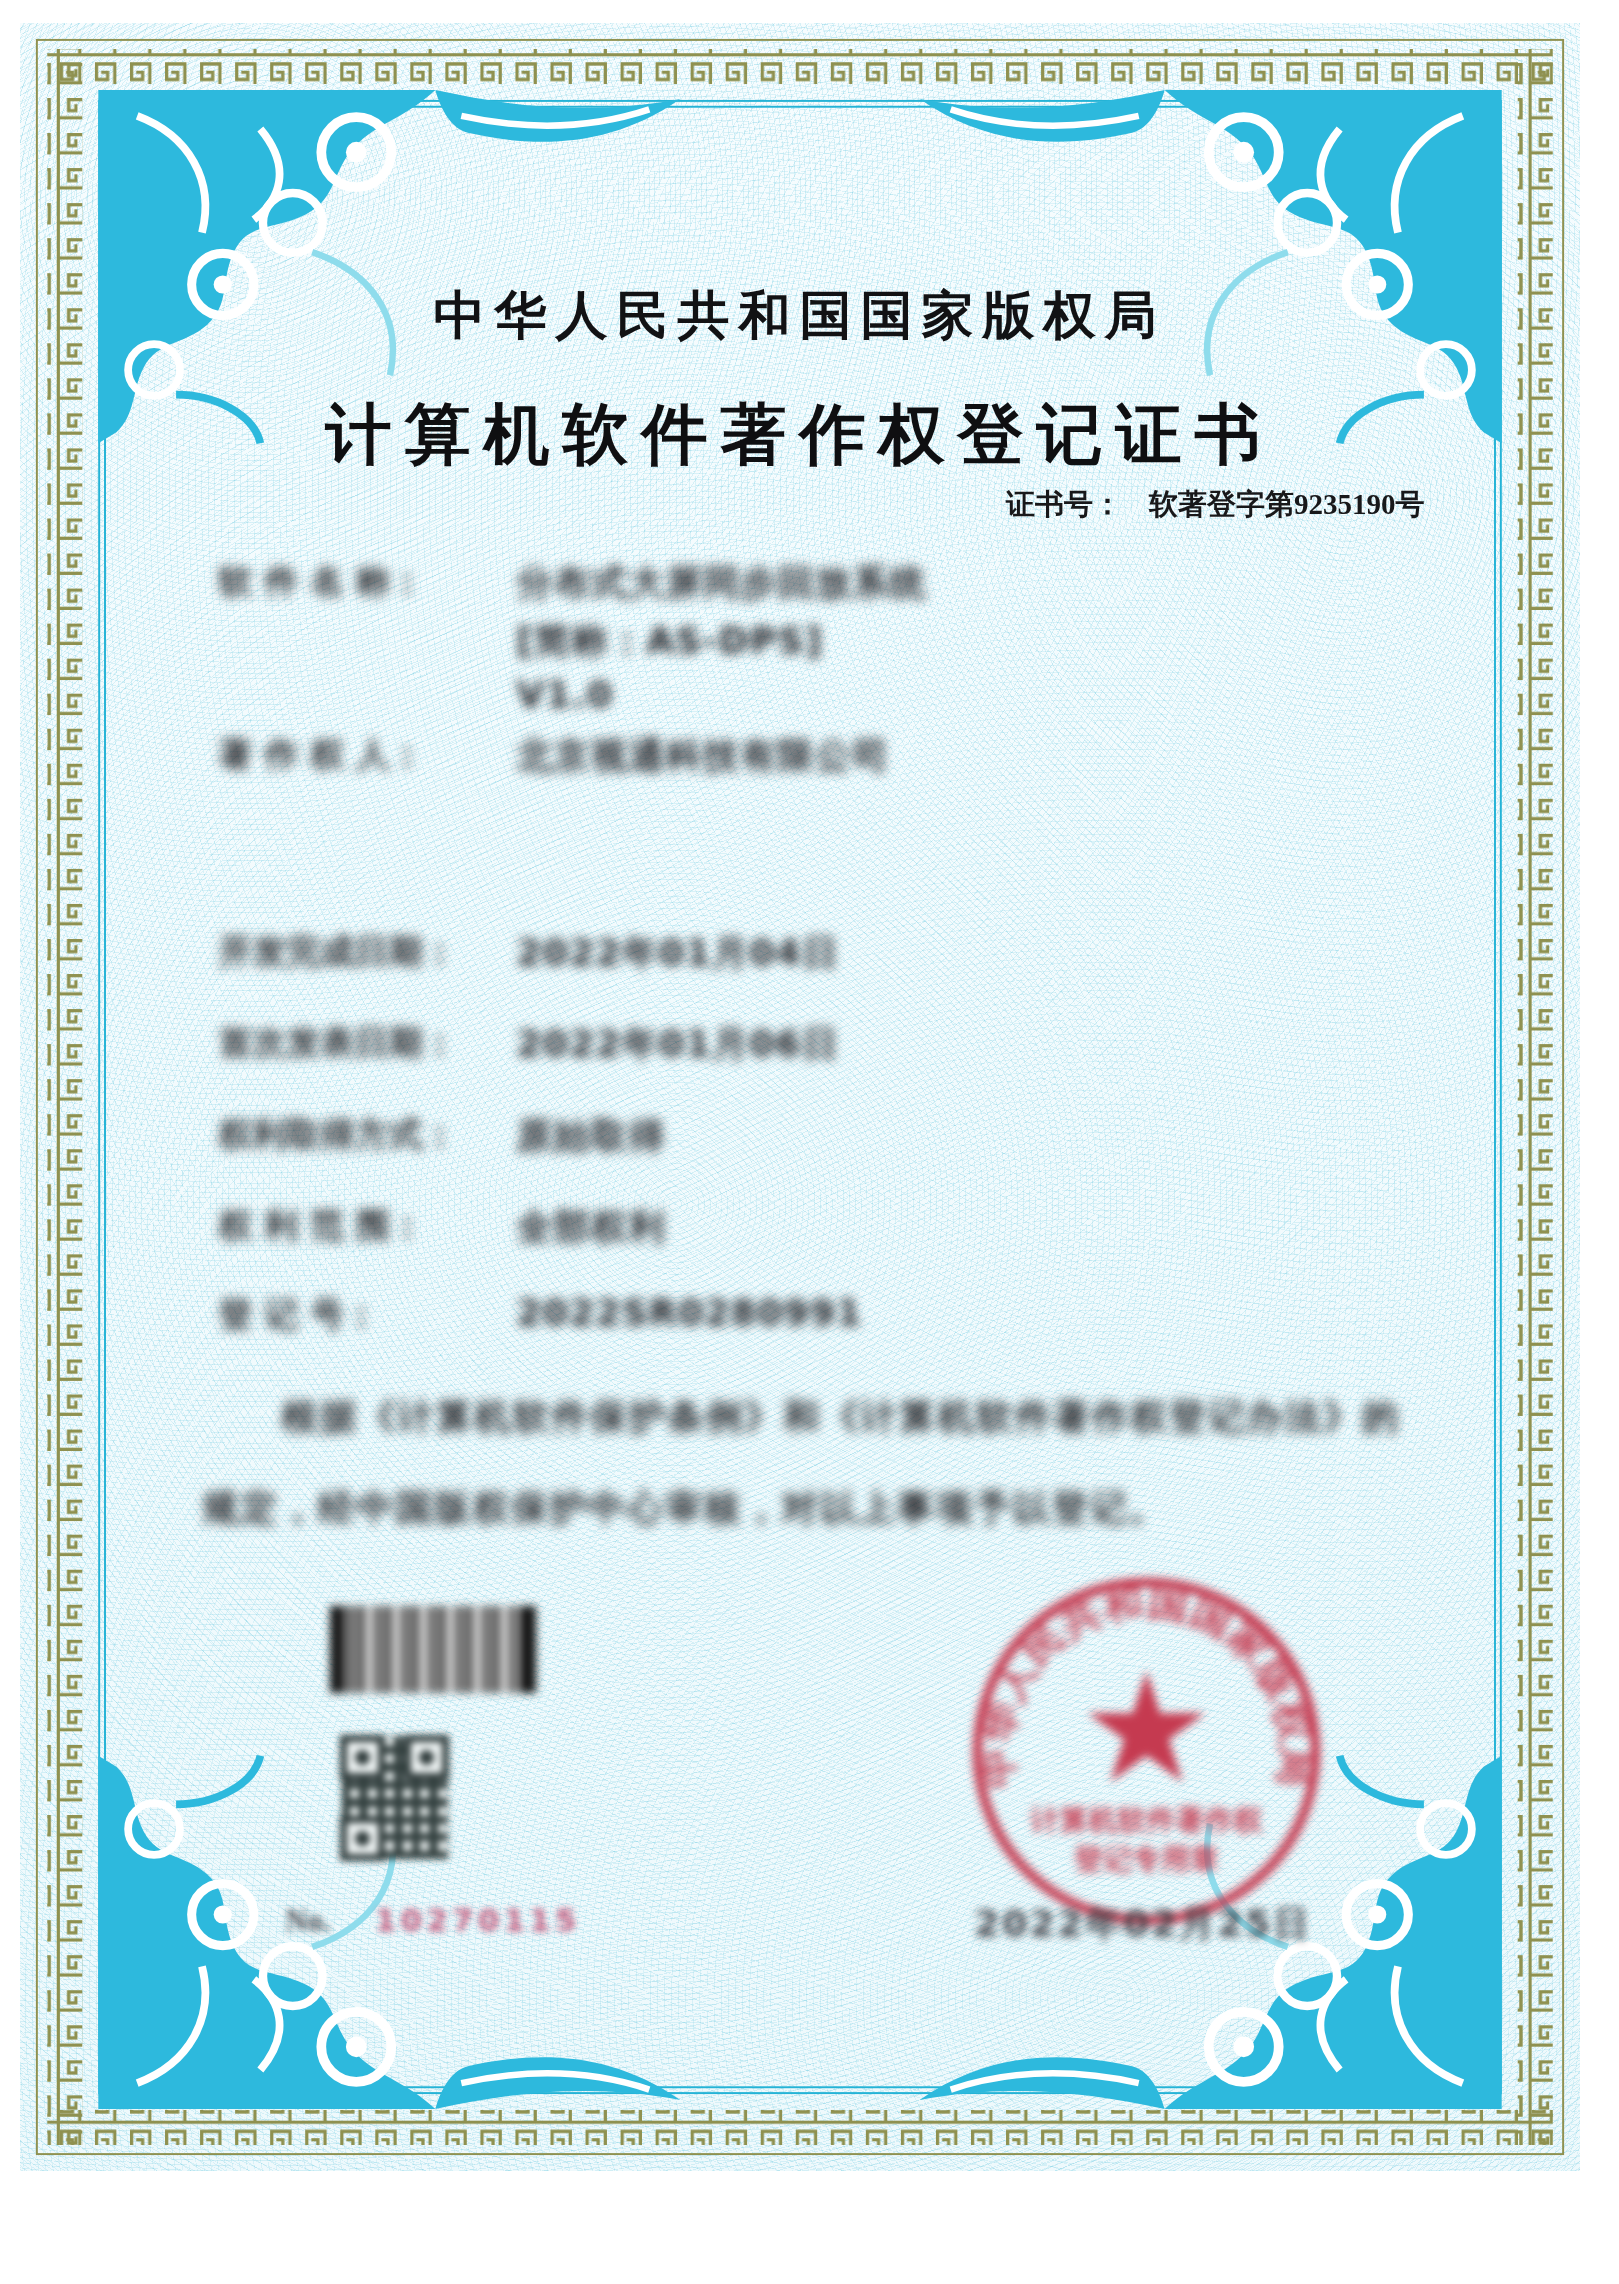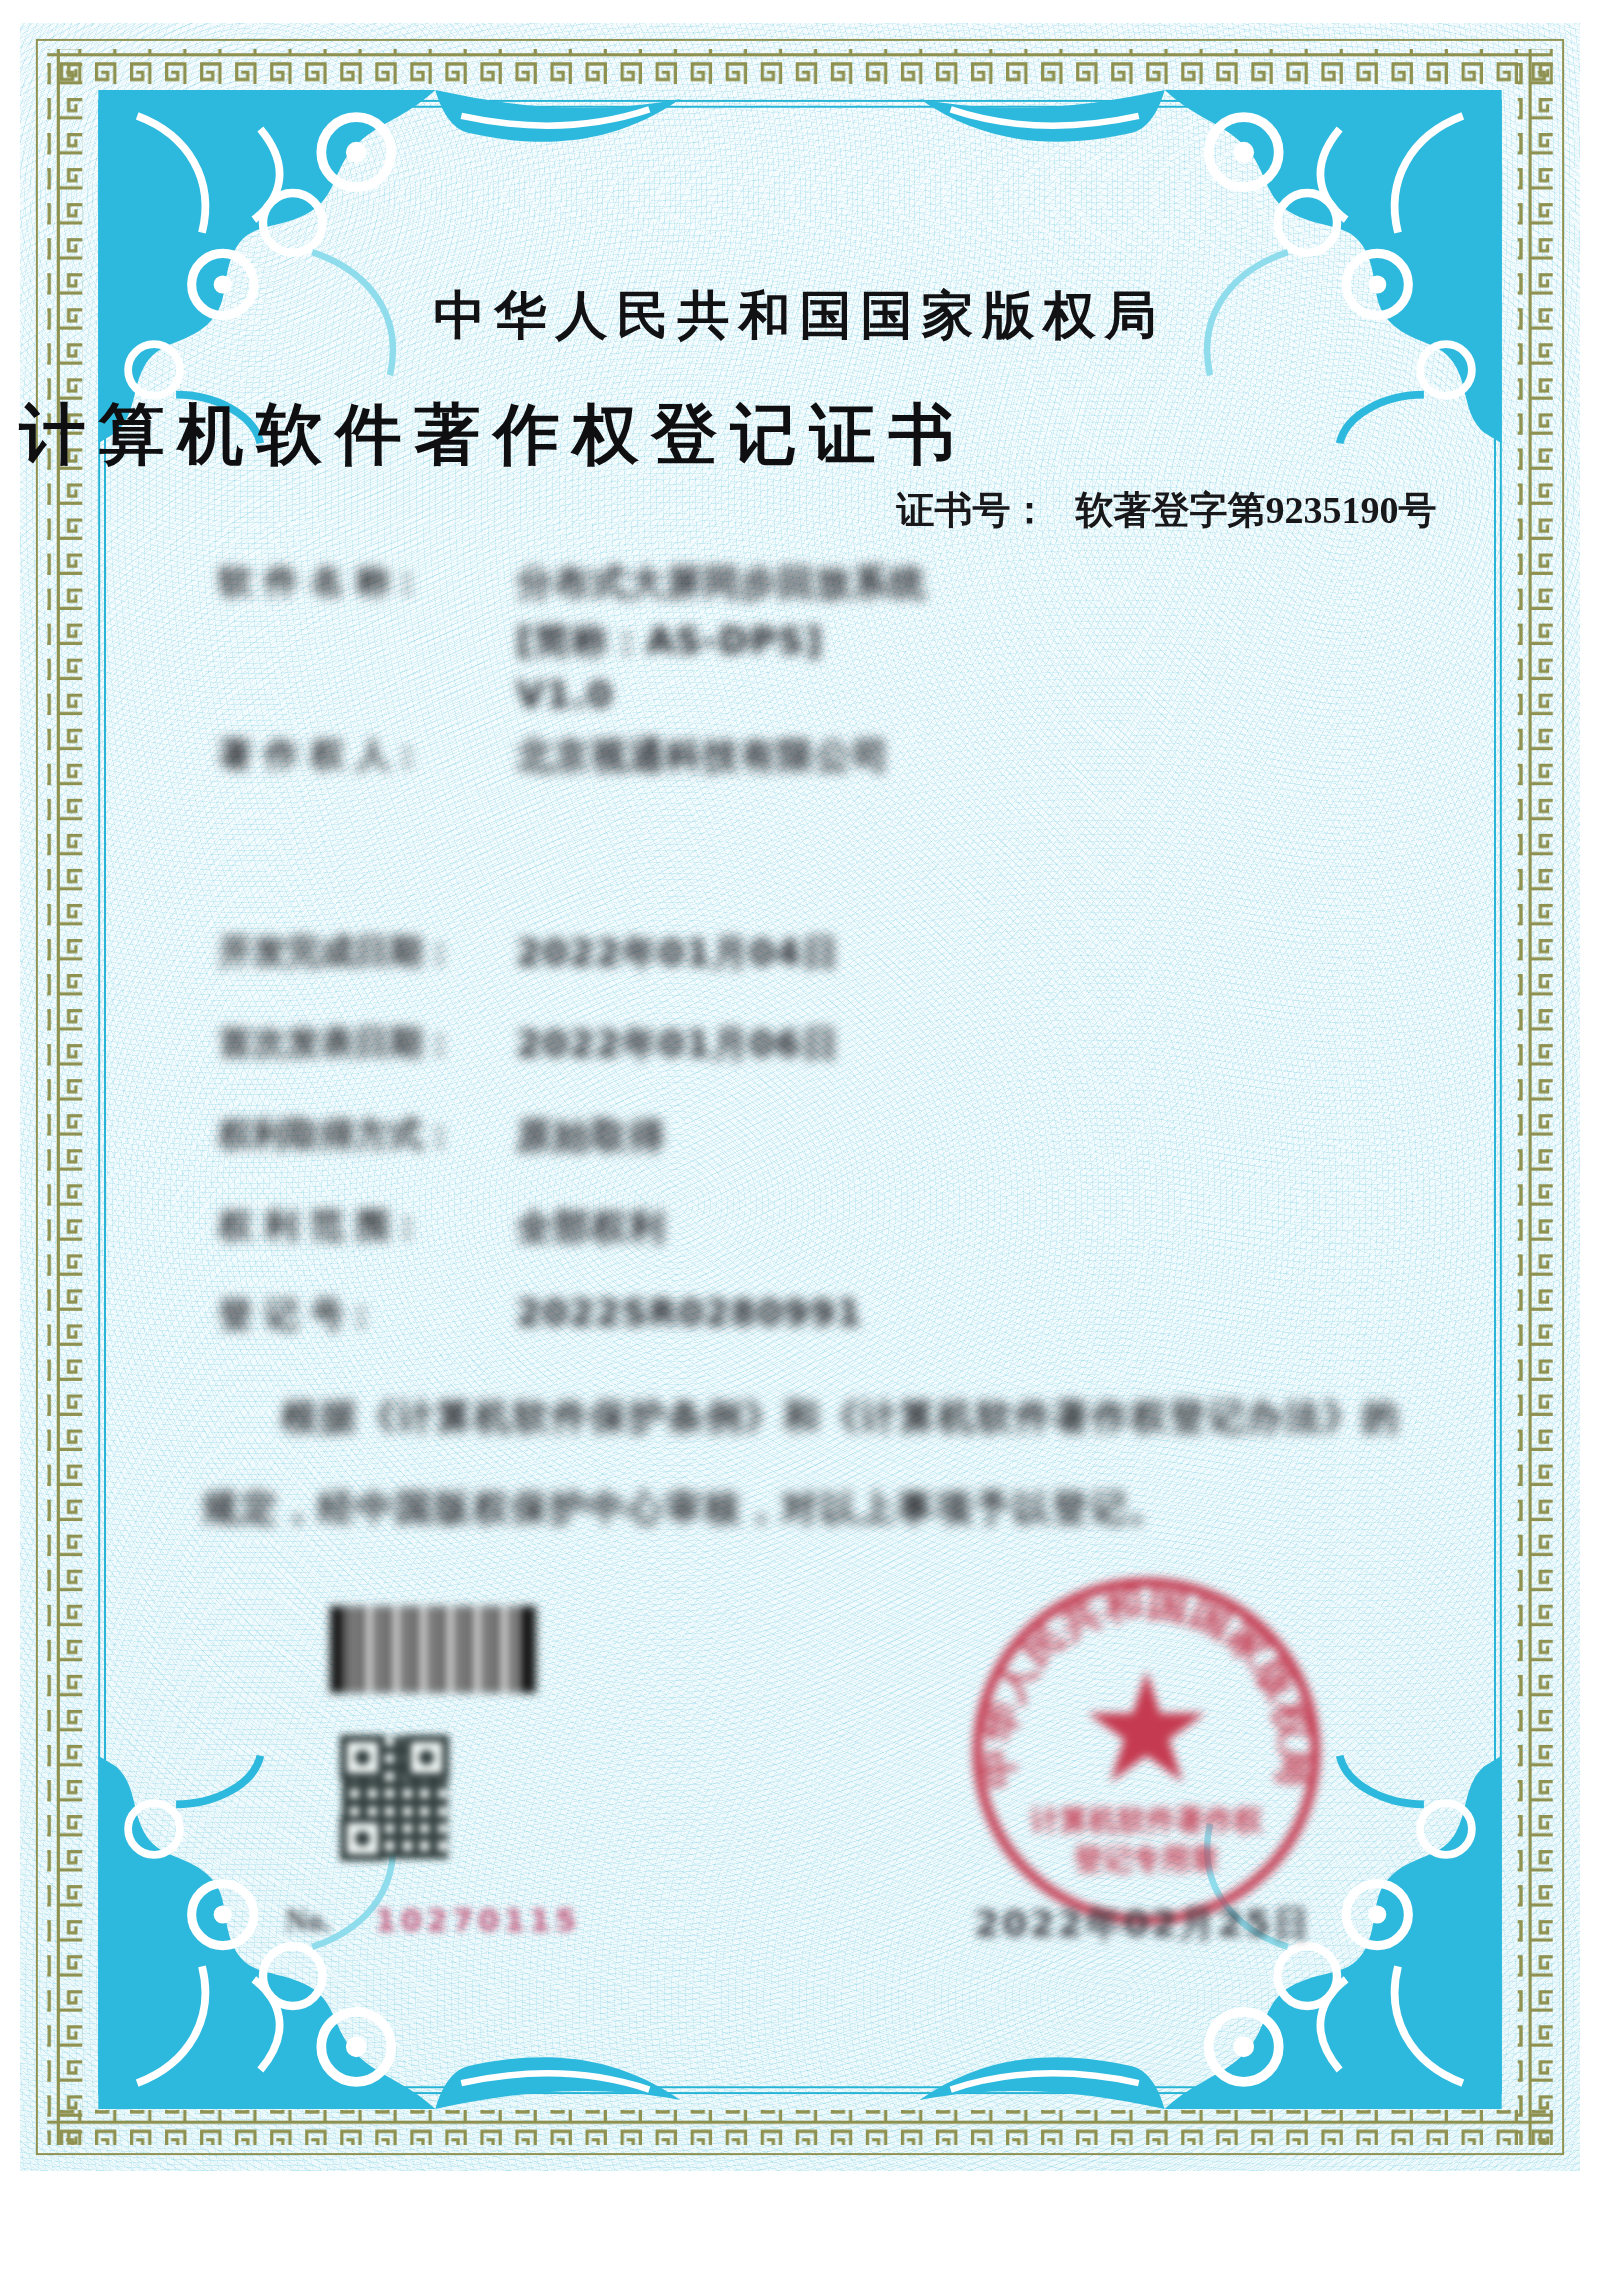--- a/index.html
+++ b/index.html
@@ -9,24 +9,24 @@
       repeating-radial-gradient(circle at 15% 8%,  rgba(90,195,220,.20) 0 0.8px, transparent 0.8px 5.2px),
       repeating-radial-gradient(circle at 85% 22%, rgba(90,195,220,.18) 0 0.8px, transparent 0.8px 6.5px),
       repeating-radial-gradient(circle at 42% 55%, rgba(90,195,220,.18) 0 0.8px, transparent 0.8px 5.8px),
       repeating-radial-gradient(circle at 70% 92%, rgba(90,195,220,.16) 0 0.8px, transparent 0.8px 7.1px),
       linear-gradient(#f6fcfe,#eef9fc);}
   .abs{position:absolute;}
   .layer{position:absolute;inset:0;}
   
   .title1{position:absolute;left:0;top:258px;width:1560px;text-align:center;
     font-family:"Liberation Serif",serif;font-weight:700;font-size:52px;letter-spacing:9px;color:#121214;}
-  .title2{position:absolute;left:0;top:367px;width:1560px;
+  .title2{position:absolute;left:0;top:367px;width:1560px;text-align:center;
     font-family:"Liberation Serif",serif;font-weight:700;font-size:66px;letter-spacing:13px;color:#0f0f11;}
-  .certno{position:absolute;left:17px;top:462px;width:1400px;text-align:right;
-    font-family:"Liberation Serif",serif;font-weight:700;font-size:38px;color:#18181a;}
+  .certno{position:absolute;left:5px;top:462px;width:1400px;text-align:right;
+    font-family:"Liberation Serif",serif;font-weight:700;font-size:29px;color:#18181a;}
   .certno .gap{display:inline-block;width:27px;}
   .row{position:absolute;left:0;top:0;width:1560px;height:52px;}
   .row .lab{position:absolute;left:199px;font-size:34px;font-weight:700;color:#26262a;}
   .row .val{position:absolute;left:497px;font-size:36px;font-weight:700;color:#1f1f24;letter-spacing:1.3px;}
   .vline{position:absolute;left:497px;font-size:36px;font-weight:700;color:#1f1f24;letter-spacing:1.3px;}
   .stmt{position:absolute;font-size:36px;font-weight:700;color:#232327;letter-spacing:2.6px;white-space:nowrap;}
   .b7{filter:blur(4.5px);} .b8{filter:blur(5.2px);} .b6{filter:blur(3.9px);}
   
   .barcode{position:absolute;left:310px;top:1583px;width:206px;height:87px;
     background:repeating-linear-gradient(90deg,#1c1c1c 0 5.8px,#fafafa 5.8px 9.7px,#1c1c1c 9.7px 12.3px,#f7f7f7 12.3px 18px,#111 18px 23.4px,#fbfbfb 23.4px 27px);}

